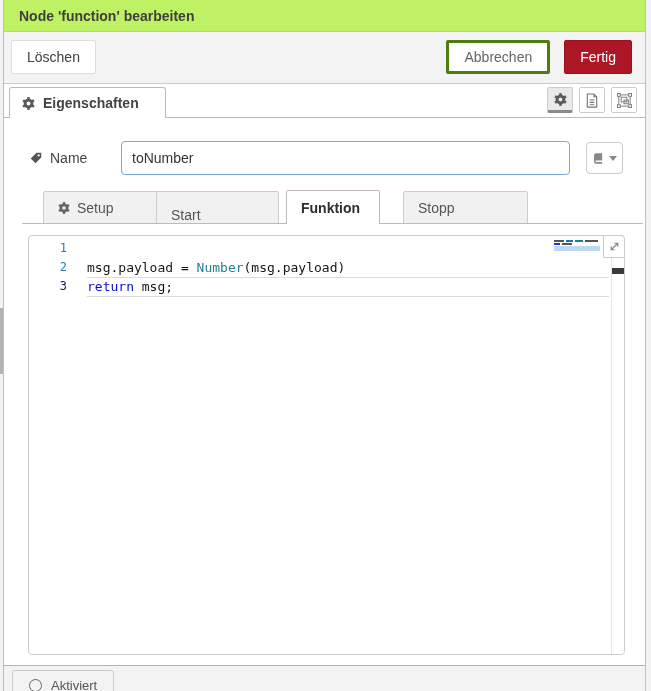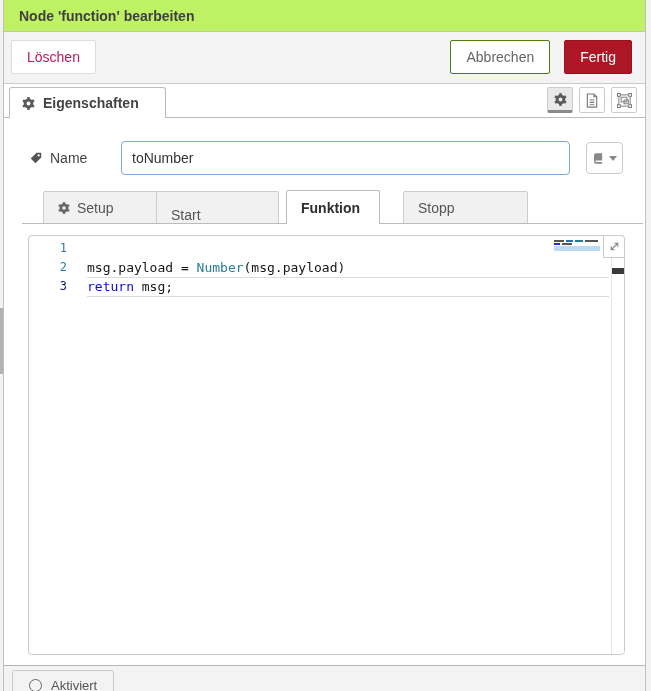--- a/index.html
+++ b/index.html
@@ -13,23 +13,23 @@
 
   
   .tray-header { height:32px; background:#bef264; border-bottom:1px solid #c2c2c2;
                  display:flex; align-items:center; padding-left:15px;
                  font-size:14px; font-weight:bold; color:#3f3f3f; }
 
   
   .tray-toolbar { height:52px; background:#f3f3f3; border-bottom:1px solid #cccccc; position:relative; }
   .btn { height:34px; padding:0 15px; font-size:14px; border-radius:2px;
          display:inline-flex; align-items:center; cursor:pointer; }
-  .btn-delete { position:absolute; left:7px; top:8px; background:#fff; border:1px solid #ddd; color:#be185d; }
+  .btn-delete { position:absolute; left:7px; top:8px; background:#fff; border:1px solid #ddd; color:#404040; }
   .toolbar-right { position:absolute; right:13px; top:8px; display:flex; gap:14px; }
-  .btn-cancel { background:#fff; border:1px solid #4d7c0f; color:#666; }
+  .btn-cancel { background:#fff; border:3px solid #4d7c0f; color:#666; }
   .btn-done { background:#ad1625; border:1px solid #98121f; color:#fff; }
 
   
   .props-bar { height:34px; position:relative; background:#fff; }
   .props-underline { position:absolute; left:0; right:0; bottom:0; height:1px; background:#bbb; z-index:1; }
   .prop-tab { position:absolute; left:5px; top:3px; bottom:0; width:157px; background:#fff;
               border:1px solid #bbb; border-bottom:none; border-radius:3px 3px 0 0; z-index:2;
               display:flex; align-items:center; gap:8px; padding-left:12px;
               font-size:14px; font-weight:bold; color:#444;text-align:center; }
   .prop-icons { position:absolute; right:8px; top:3px; display:flex; gap:6px; z-index:2; }

